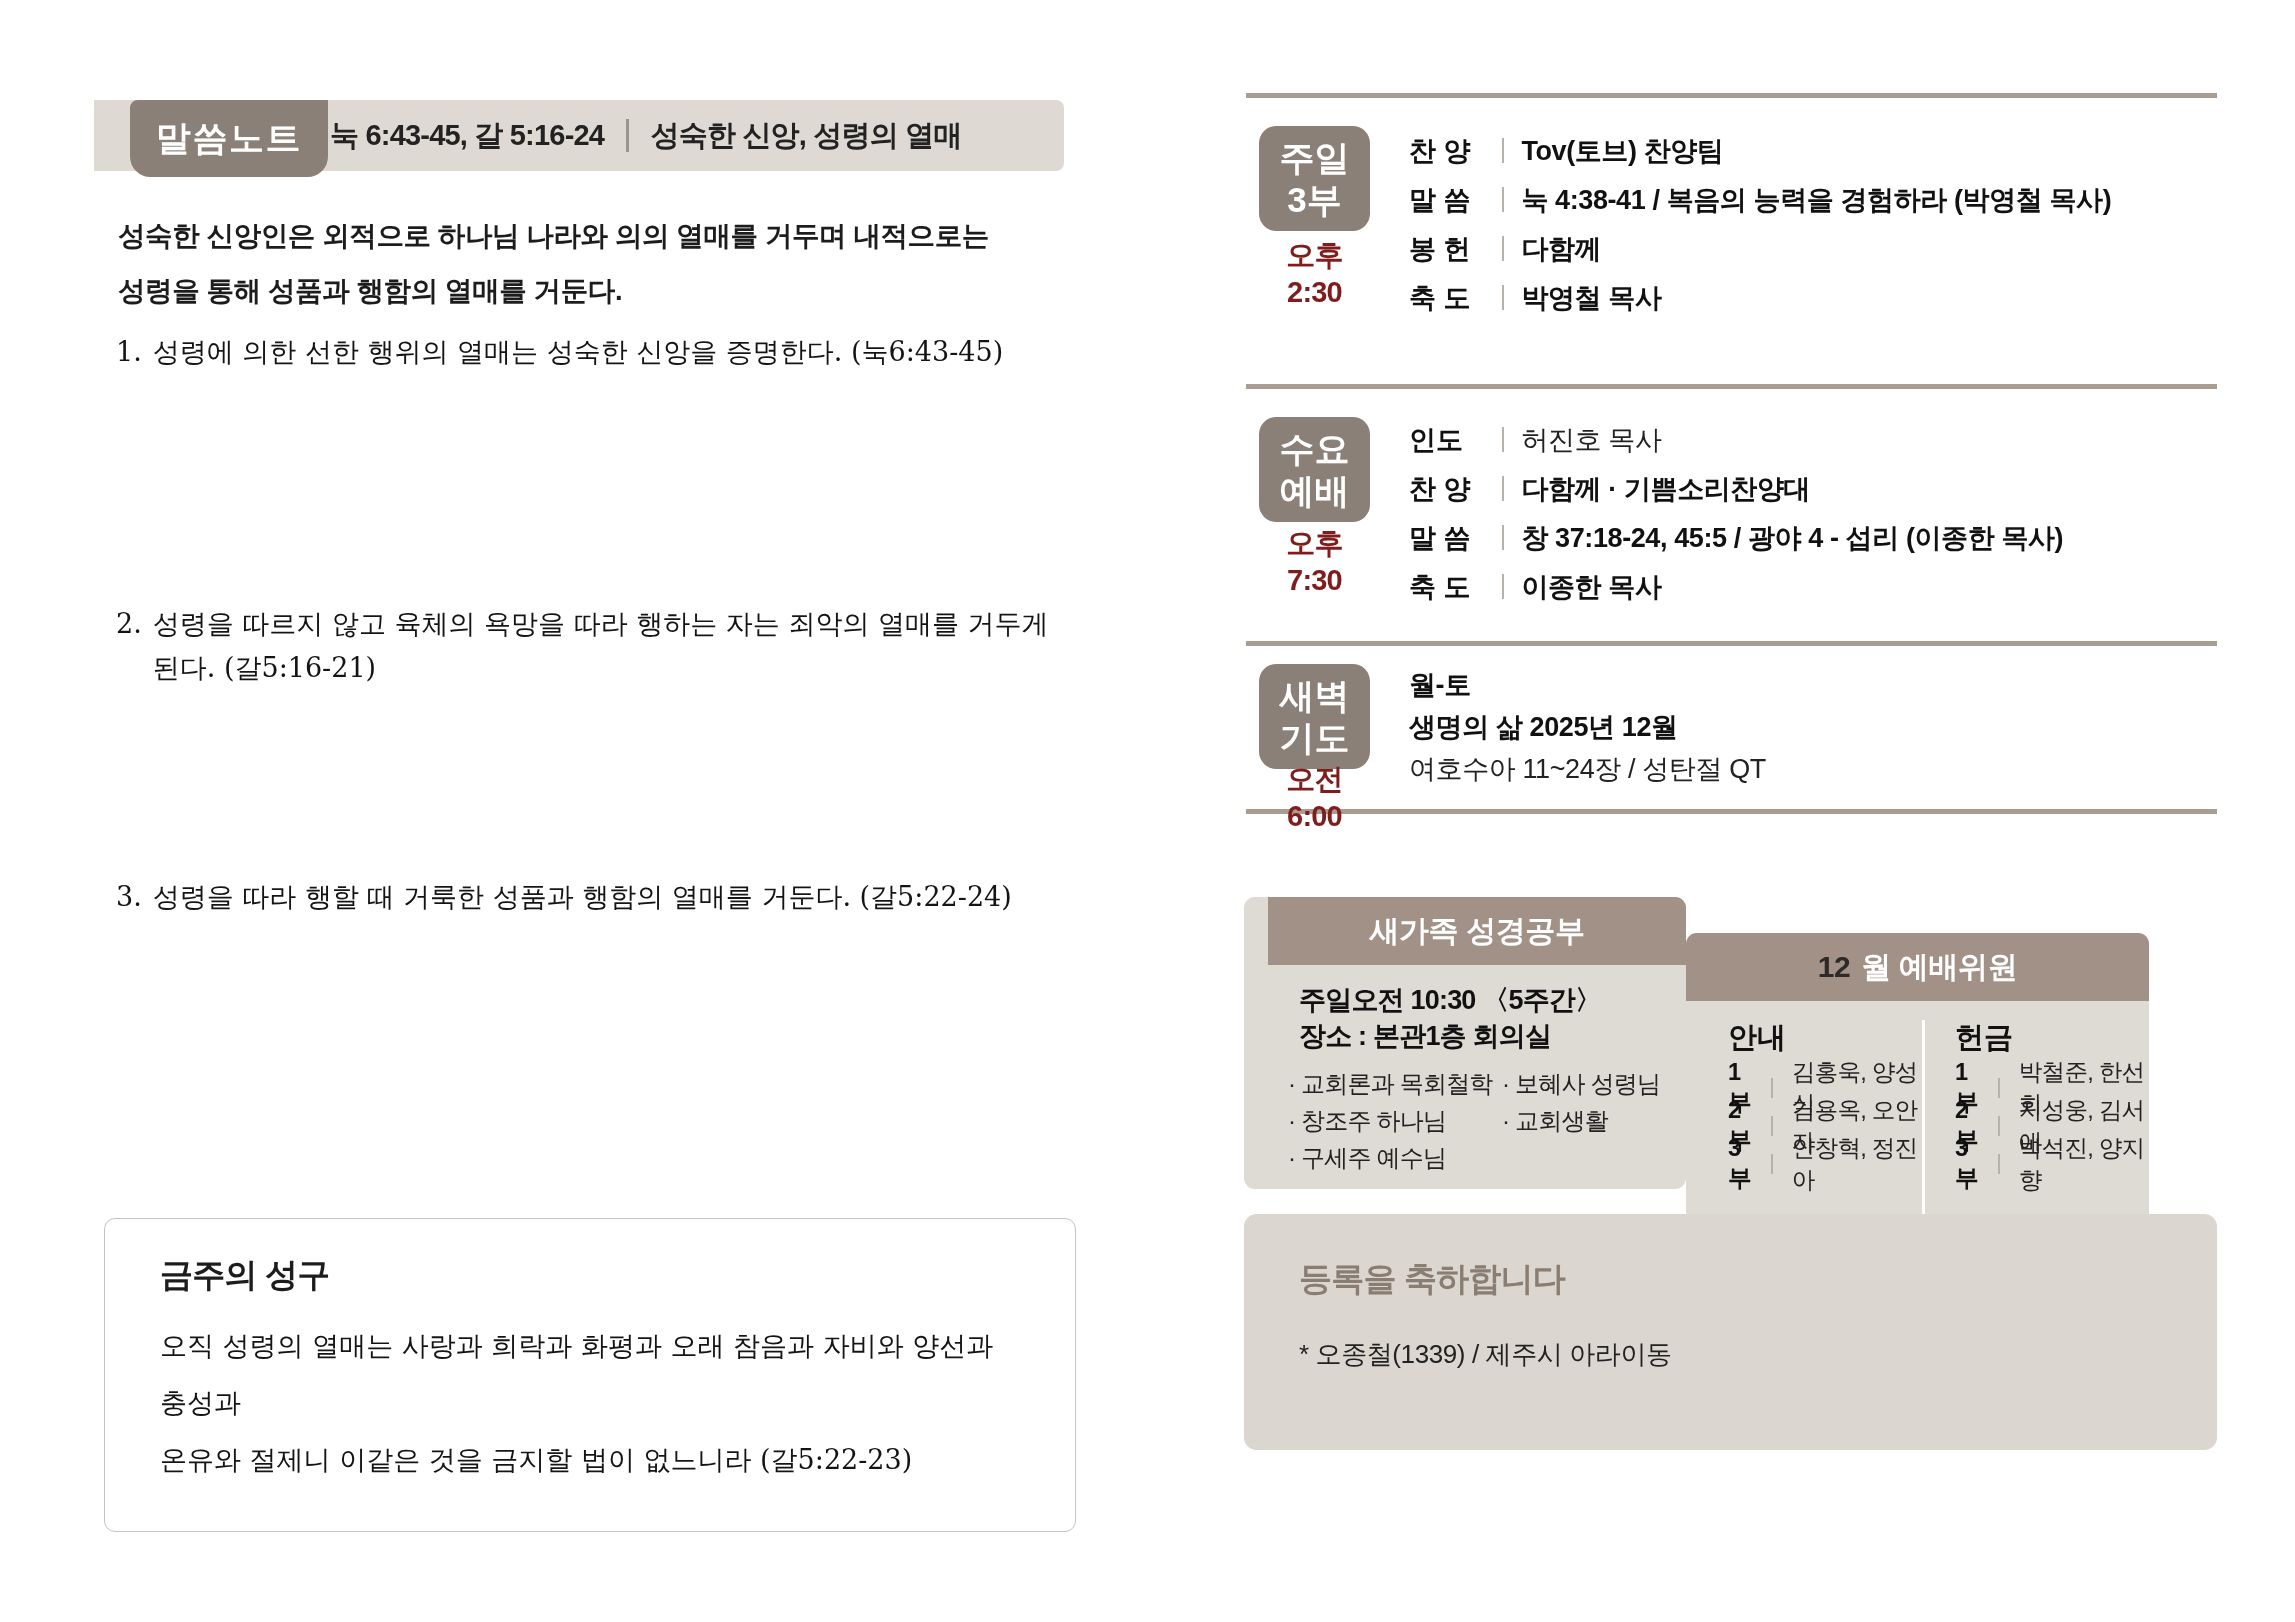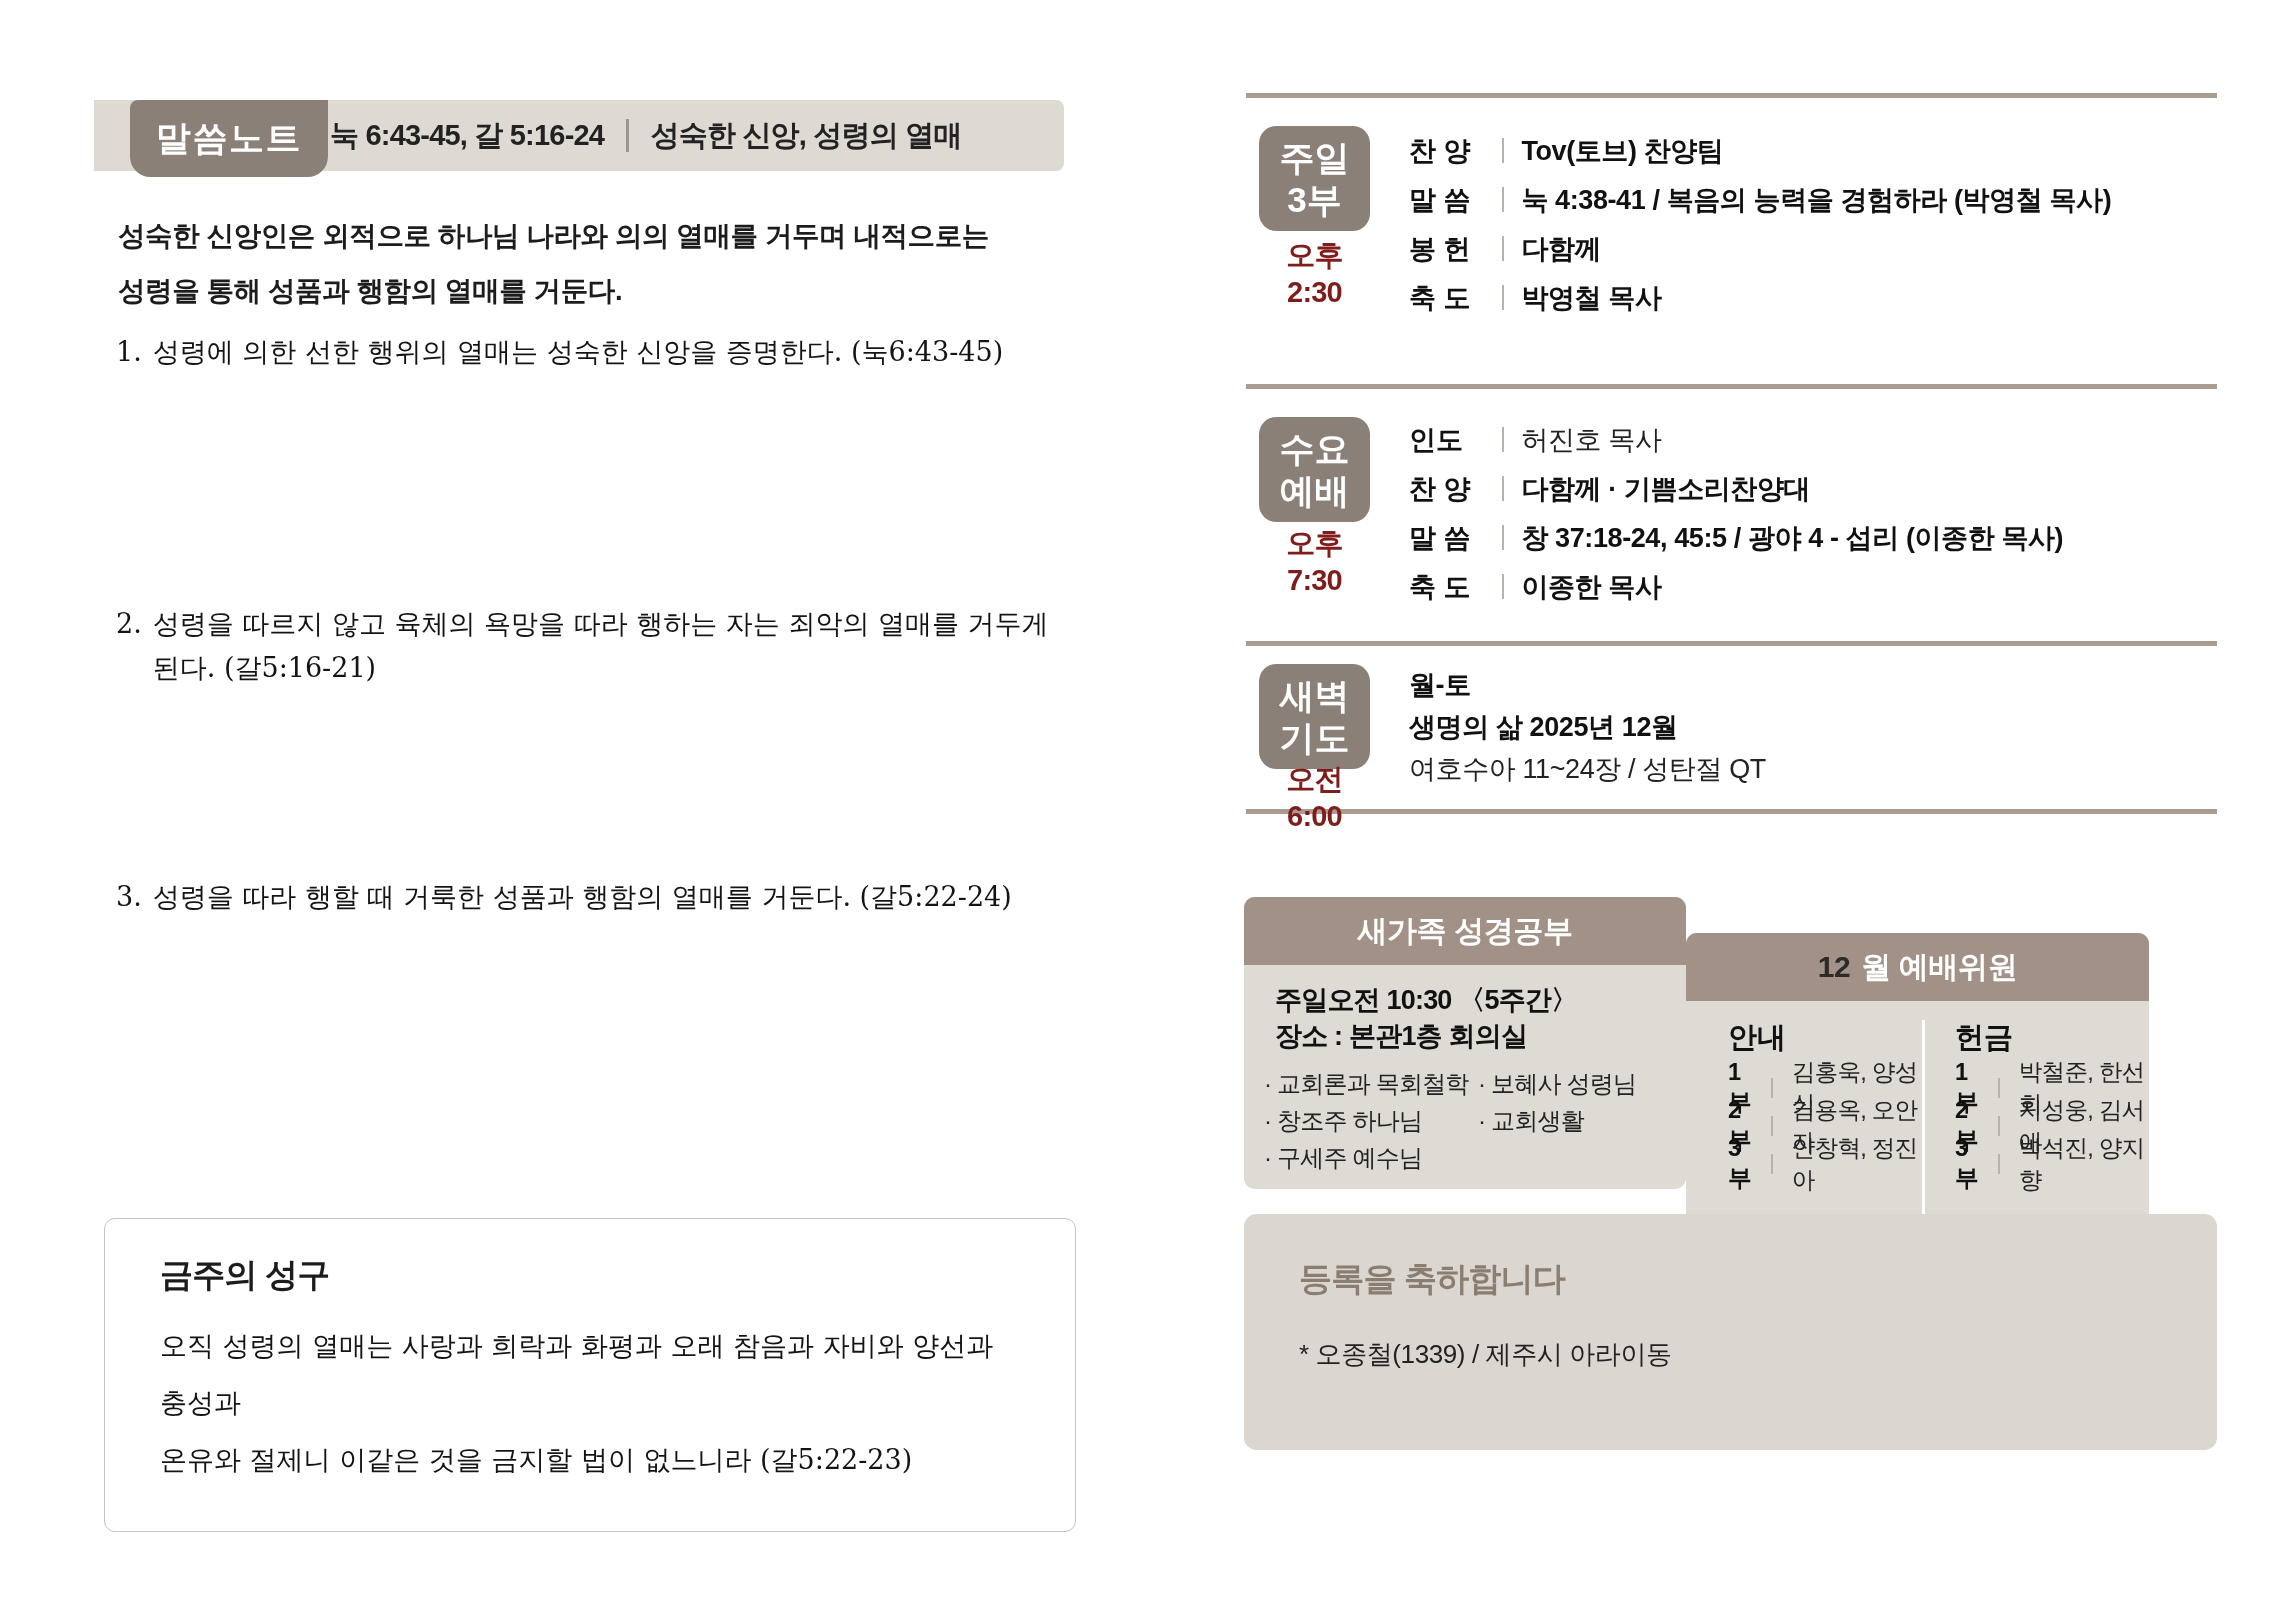--- a/index.html
+++ b/index.html
@@ -79,21 +79,21 @@
   .rtext { font-size: 27px; font-weight: bold; color: #111; letter-spacing: -0.4px; }
   .rtext.normal { font-weight: normal; color: #222; }
 
   
   .panel { background: #dedad4; border-radius: 11px; overflow: hidden; }
   .panel-head {
     height: 68px; background: #a29186; color: #fff;
     display: flex; align-items: center; justify-content: center;
     font-size: 30px; font-weight: bold; letter-spacing: -0.4px;
   }
-  .nf-box { left: 1244px; top: 897px; width: 442px; height: 292px; }
+  .nf-box { left: 1244px; top: 897px; width: 442px; height: 292px; padding-left: 24px; }
   .nf-body { padding: 17.3px 0 0 31px; }
   .nf-line { font-size: 27px; font-weight: bold; line-height: 36px; color: #111; letter-spacing: -0.8px; }
   .nf-topics { display: flex; margin-top: 11px; margin-left: -11px; }
   .nf-col1 { width: 214px; } .nf-col2 { width: 165px; }
   .nf-topic { font-size: 24px; line-height: 37px; color: #222; letter-spacing: -0.8px; }
 
   .cm-box { left: 1686px; top: 933px; width: 463px; height: 293px; }
   .cm-head .month { color: #2e2a28; }
   .cm-head .rest { margin-left: 11px; }
   .cm-body { display: flex; height: 225px; padding-top: 19px; }

